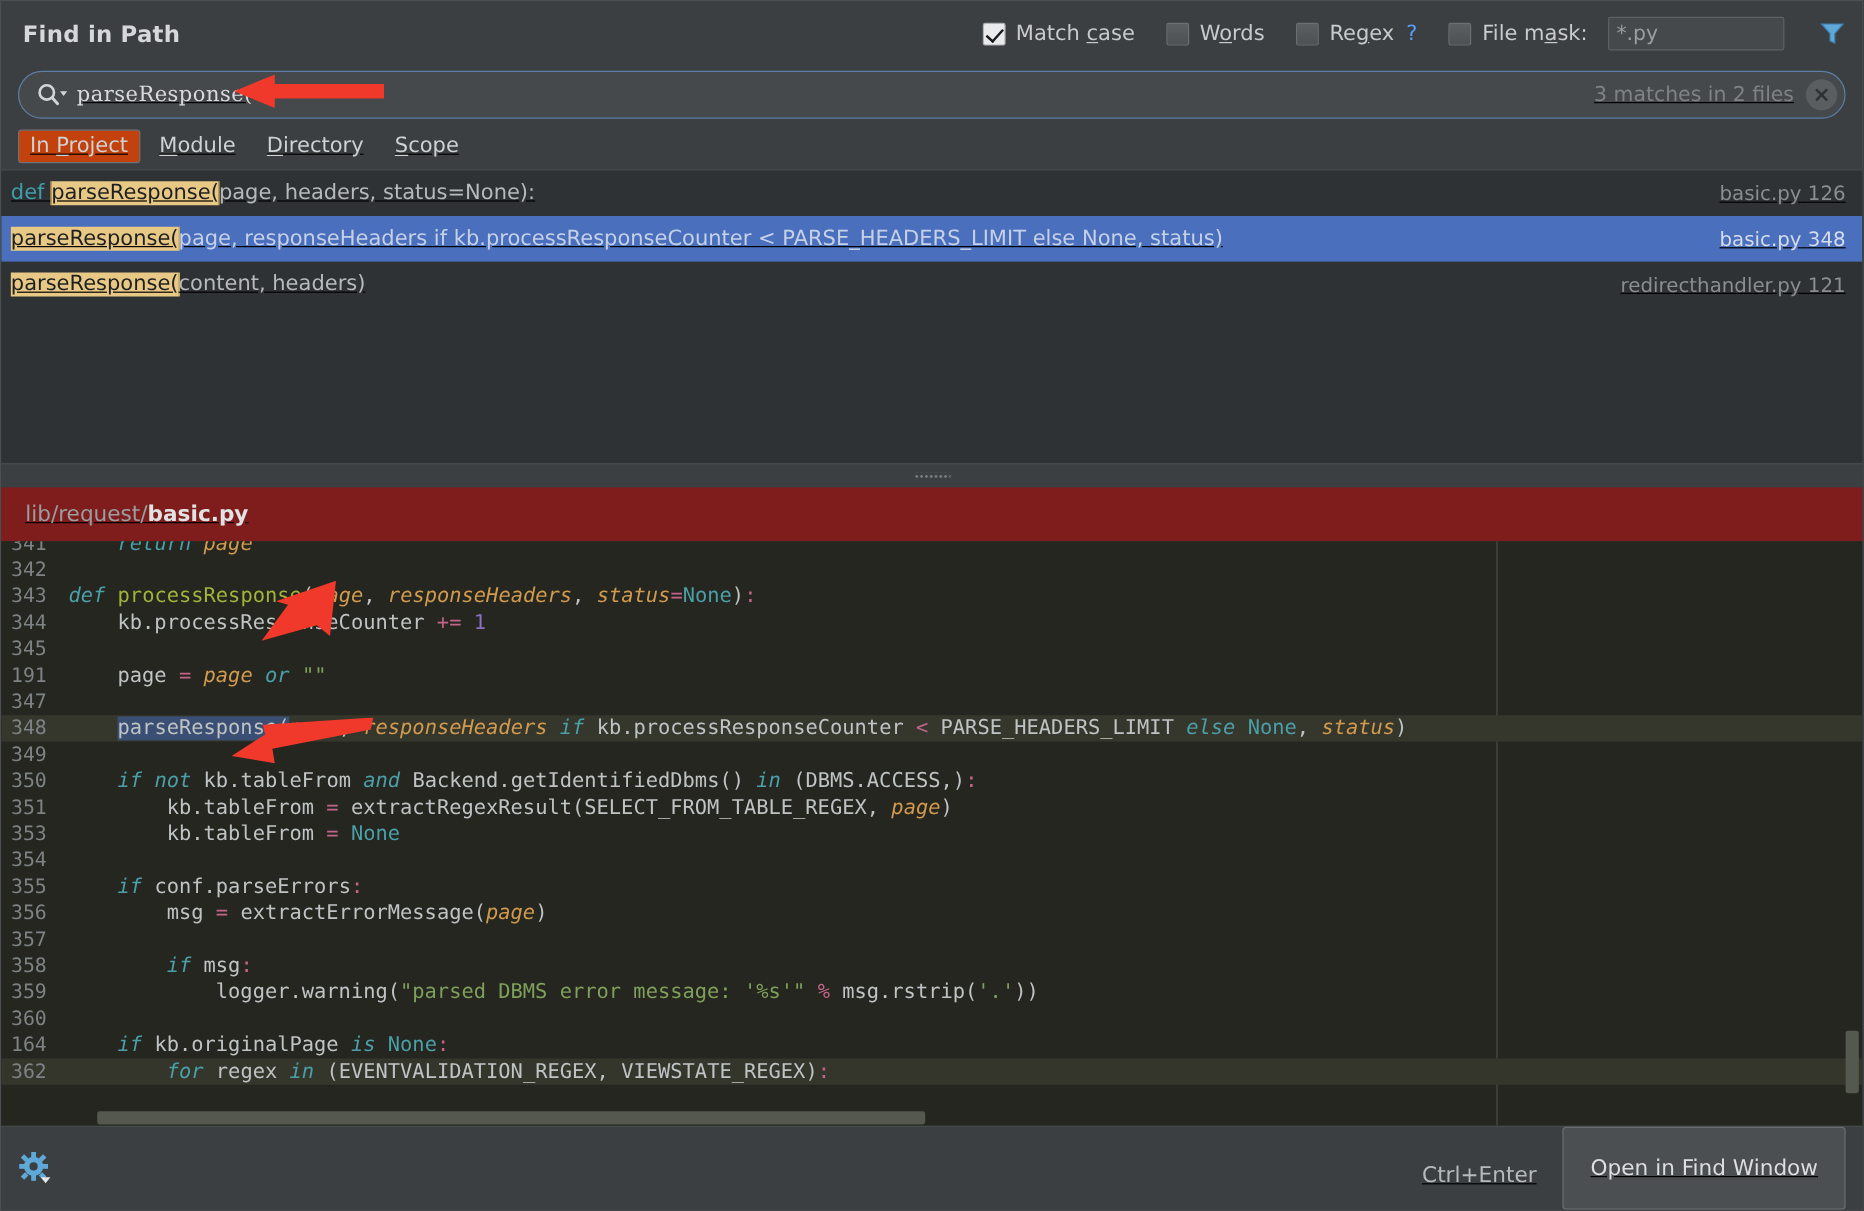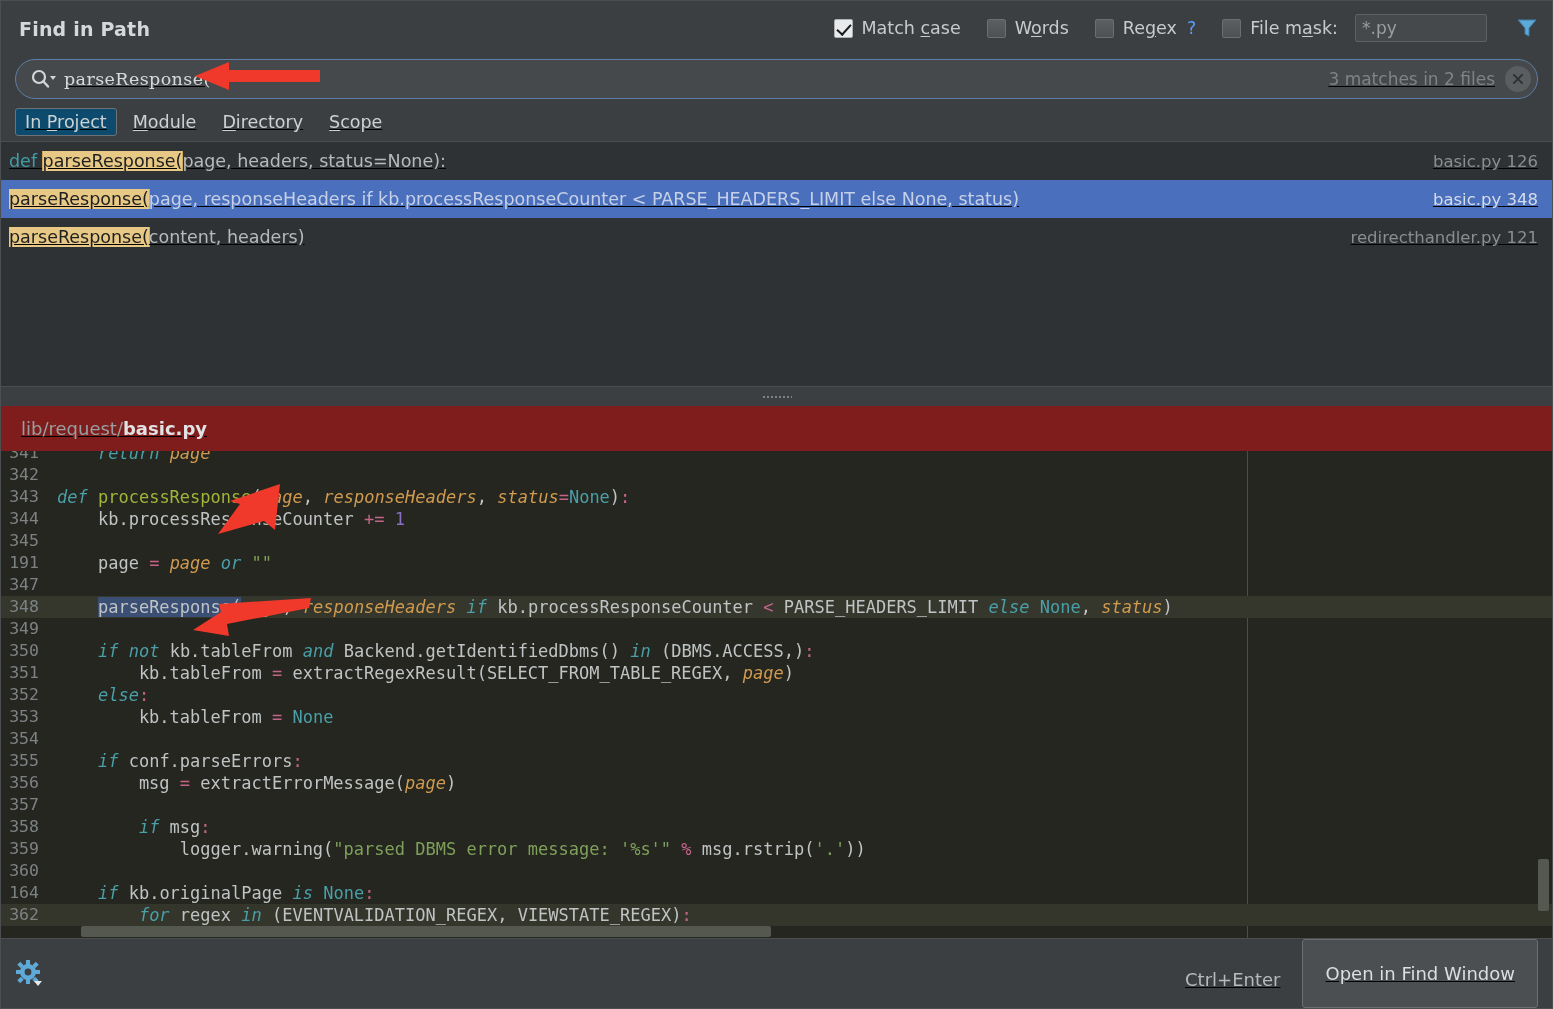--- a/index.html
+++ b/index.html
@@ -51,21 +51,21 @@
   }
   .cb.checked::after {
     content: ""; position: absolute;
     left: 5px; top: 1px; width: 6px; height: 12px;
     border: solid #17191a; border-width: 0 2.6px 2.6px 0;
     transform: rotate(42deg);
   }
   .uline { text-decoration: underline; text-underline-offset: 2px; }
   .qlink { color: #589df6; margin-left: 1px; }
   .maskbox {
-    width: 132px; height: 28px; margin-left: 8px;
+    width: 147px; height: 28px; margin-left: 8px;
     background: #45494b; border: 1px solid #5d6163;
     border-radius: 2px;
     color: #9a9ea0; font-size: 17px;
     display: flex; align-items: center; padding: 0 6px;
     font-family: "DejaVu Sans", sans-serif;
   }
   .funnel { margin-left: 14px; width: 26px; height: 26px; position: relative; }
 
   
   .searchwrap { flex: 0 0 44px; padding: 0 14px; }
@@ -100,21 +100,21 @@
   .scopes {
     flex: 0 0 38px; display: flex; align-items: center;
     padding-left: 14px; gap: 6px;
   }
   .scope {
     font-size: 17.5px; color: #cfd2d3; padding: 3px 9px;
     border: 1px solid transparent; border-radius: 3px;
     cursor: default; white-space: nowrap;
   }
   .scope.active {
-    background: #0c4a6e; border-color: #6e7274;
+    background: #c2410c; border-color: #6e7274;
   }
 
   
   .results {
     flex: 0 0 245px;
     background: #2f3234;
     border-top: 1px solid #4a4e50;
     overflow: hidden; position: relative;
   }
   .resrow {
@@ -331,21 +331,20 @@
       <div class="cline"><span class="ln">347</span><span class="code"> </span></div>
 
       <div class="cline hlrow"><span class="ln">348</span><span class="code">    <span class="hlsel">parseResponse(</span><span class="pa">page</span><span class="wh">,</span> <span class="pa">responseHeaders</span> <span class="k">if</span> kb.processResponseCounter <span class="eq">&lt;</span> PARSE_HEADERS_LIMIT <span class="k">else</span> <span class="no">None</span><span class="wh">,</span> <span class="pa">status</span>)</span></div>
 
       <div class="cline"><span class="ln">349</span><span class="code"> </span></div>
 
       <div class="cline"><span class="ln">350</span><span class="code">    <span class="k">if</span> <span class="k">not</span> kb.tableFrom <span class="k">and</span> Backend.getIdentifiedDbms() <span class="k">in</span> (DBMS.ACCESS<span class="wh">,</span>)<span class="cl">:</span></span></div>
 
       <div class="cline"><span class="ln">351</span><span class="code">        kb.tableFrom <span class="eq">=</span> extractRegexResult(SELECT_FROM_TABLE_REGEX<span class="wh">,</span> <span class="pa">page</span>)</span></div>
 
-      <div class="cline"><span class="ln">352</span><span class="code">    <span class="k">else</span><span class="cl">:</span></span></div>
 
       <div class="cline"><span class="ln">353</span><span class="code">        kb.tableFrom <span class="eq">=</span> <span class="no">None</span></span></div>
 
       <div class="cline"><span class="ln">354</span><span class="code"> </span></div>
 
       <div class="cline"><span class="ln">355</span><span class="code">    <span class="k">if</span> conf.parseErrors<span class="cl">:</span></span></div>
 
       <div class="cline"><span class="ln">356</span><span class="code">        msg <span class="eq">=</span> extractErrorMessage(<span class="pa">page</span>)</span></div>
 
       <div class="cline"><span class="ln">357</span><span class="code"> </span></div>

